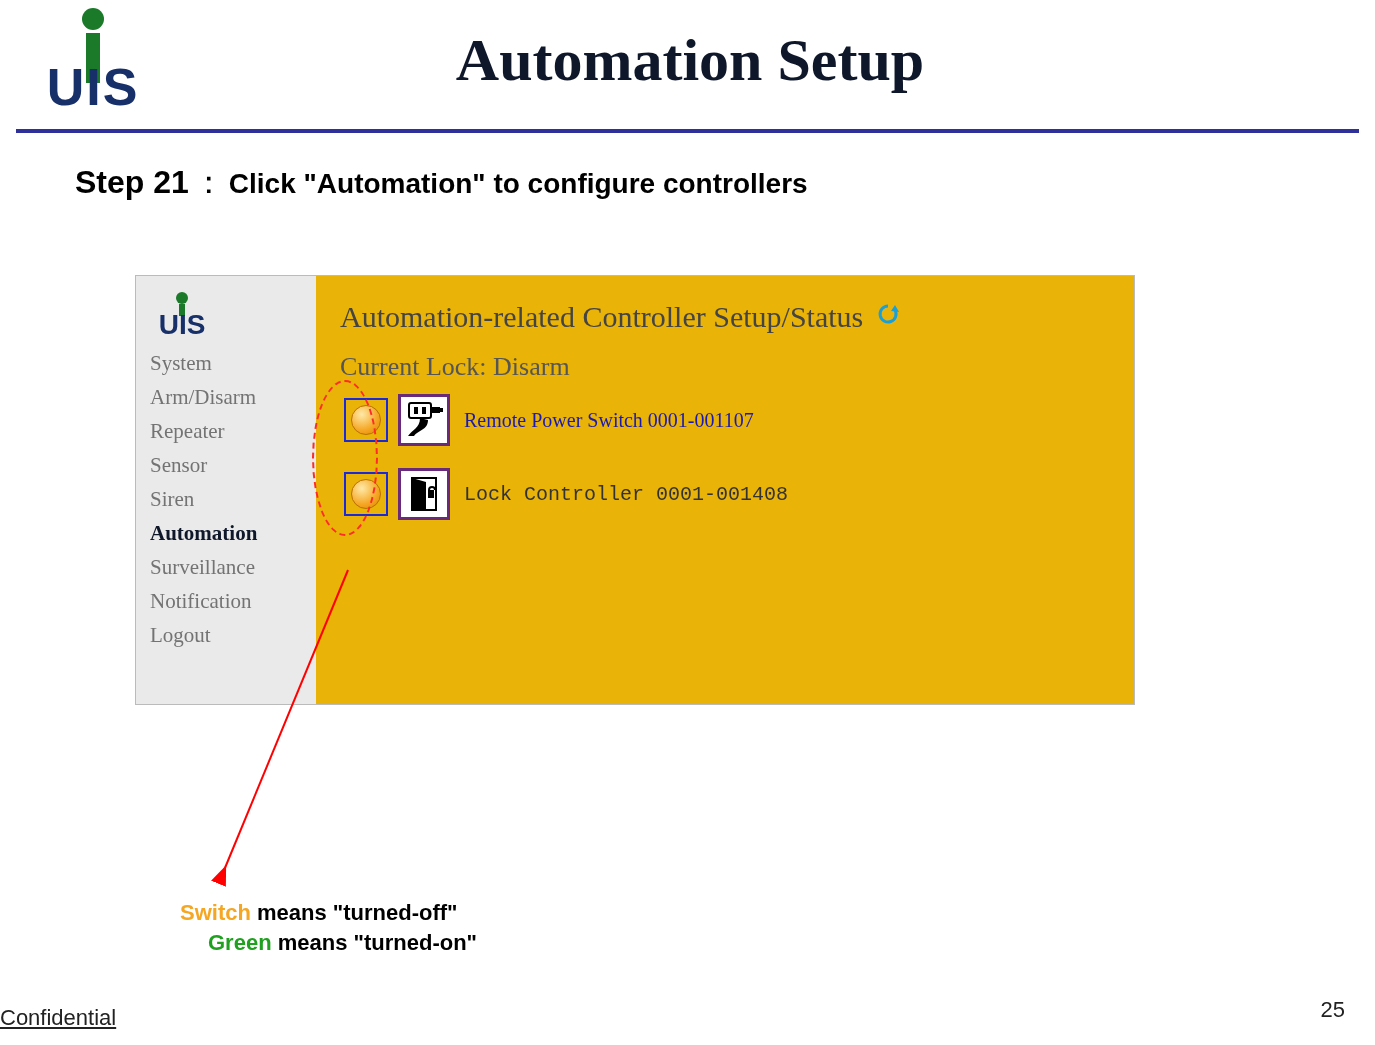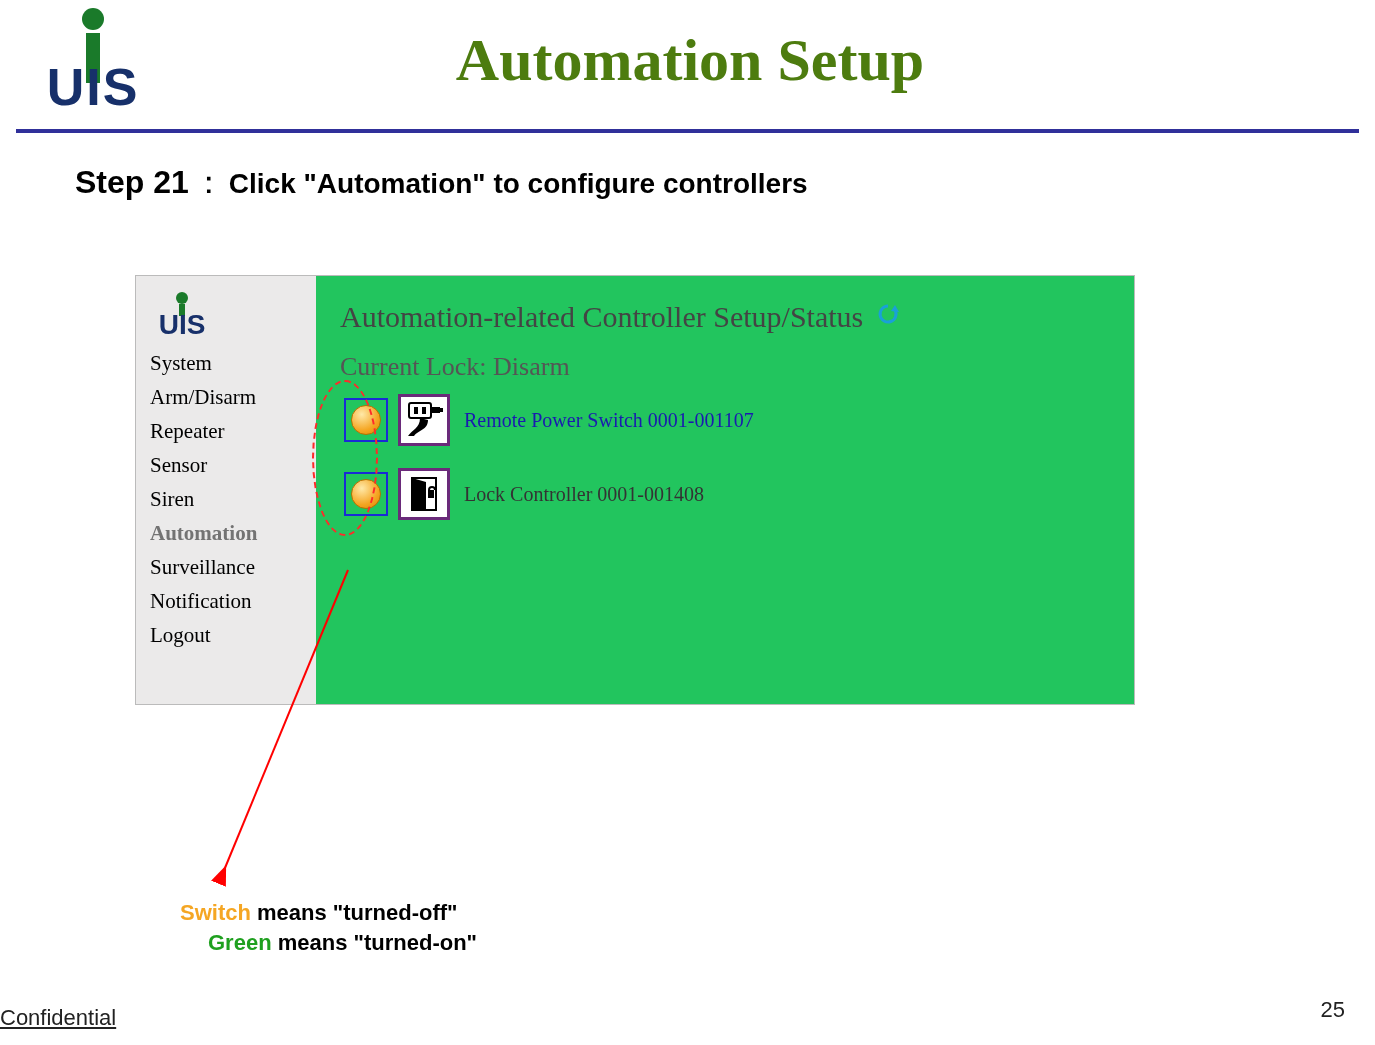--- a/index.html
+++ b/index.html
@@ -18,21 +18,21 @@
   .logo-outer {
     width: 145px;
     text-align: center;
   }
   .logo-outer svg { display: block; margin: 0 auto; }
   .title {
     flex: 1;
     text-align: center;
     font-size: 60px;
     font-weight: bold;
-    color: #4d7c0f;
+    color: #0f172a;
     font-family: "Times New Roman", Times, serif;
     padding-right: 140px;
   }
   .hr {
     height: 4px;
     background: #30309a;
     margin: 14px 16px 28px 16px;
   }
   .step-line {
     margin-left: 75px;
@@ -54,32 +54,32 @@
     position: absolute;
     left: 0; top: 0; bottom: 0;
     width: 180px;
     background: #ebeaea;
     padding: 14px 14px;
     font-family: "Times New Roman", Times, serif;
   }
   .panel-sidebar .mini-logo { margin-bottom: 8px; }
   .panel-sidebar .nav-item {
     font-size: 21px;
-    color: #000000;
+    color: #737373;
     margin: 9px 0;
     cursor: pointer;
   }
   .panel-sidebar .nav-item.active {
-    color: #737373;
+    color: #0f172a;
     font-weight: bold;
   }
   .panel-main {
     position: absolute;
     left: 180px; right: 0; top: 0; bottom: 0;
-    background: #22c55e;
+    background: #eab308;
     padding: 22px 24px;
     font-family: "Times New Roman", Times, serif;
   }
   .panel-title {
     font-size: 30px;
     color: #444;
     margin-bottom: 18px;
   }
   .panel-title .refresh {
     display: inline-block;
@@ -119,20 +119,21 @@
     cursor: pointer;
   }
   .ctl-link {
     font-size: 20px;
     color: #1a1ab0;
     cursor: pointer;
   }
   .ctl-text {
     font-size: 20px;
     color: #333;
+    font-family: Liberation Mono, monospace;
   }
   .annot-ellipse {
     position: absolute;
     border: 2px dashed #ff2a2a;
     border-radius: 50% / 50%;
     pointer-events: none;
   }
   .arrow-svg {
     position: absolute;
     pointer-events: none;

